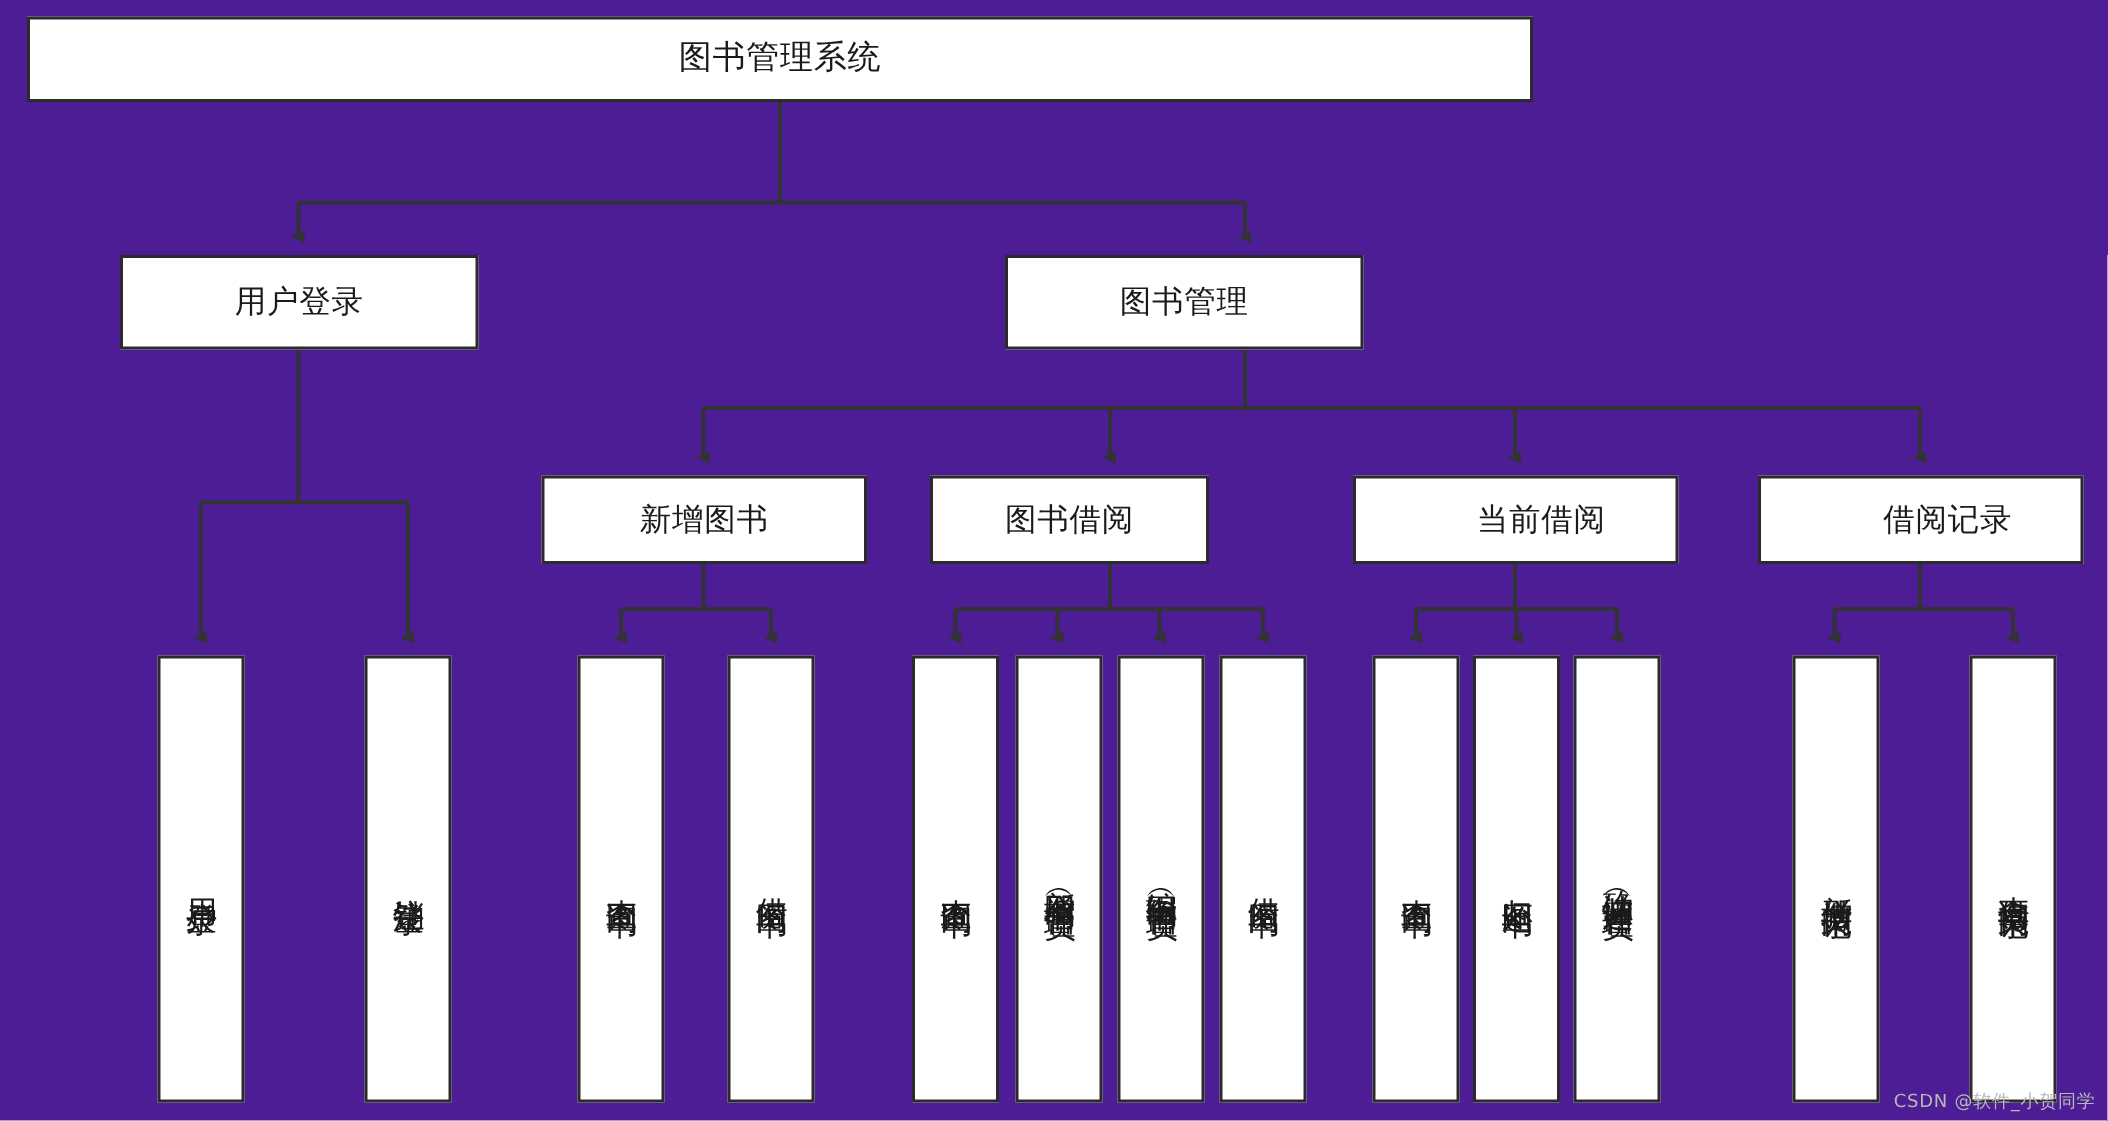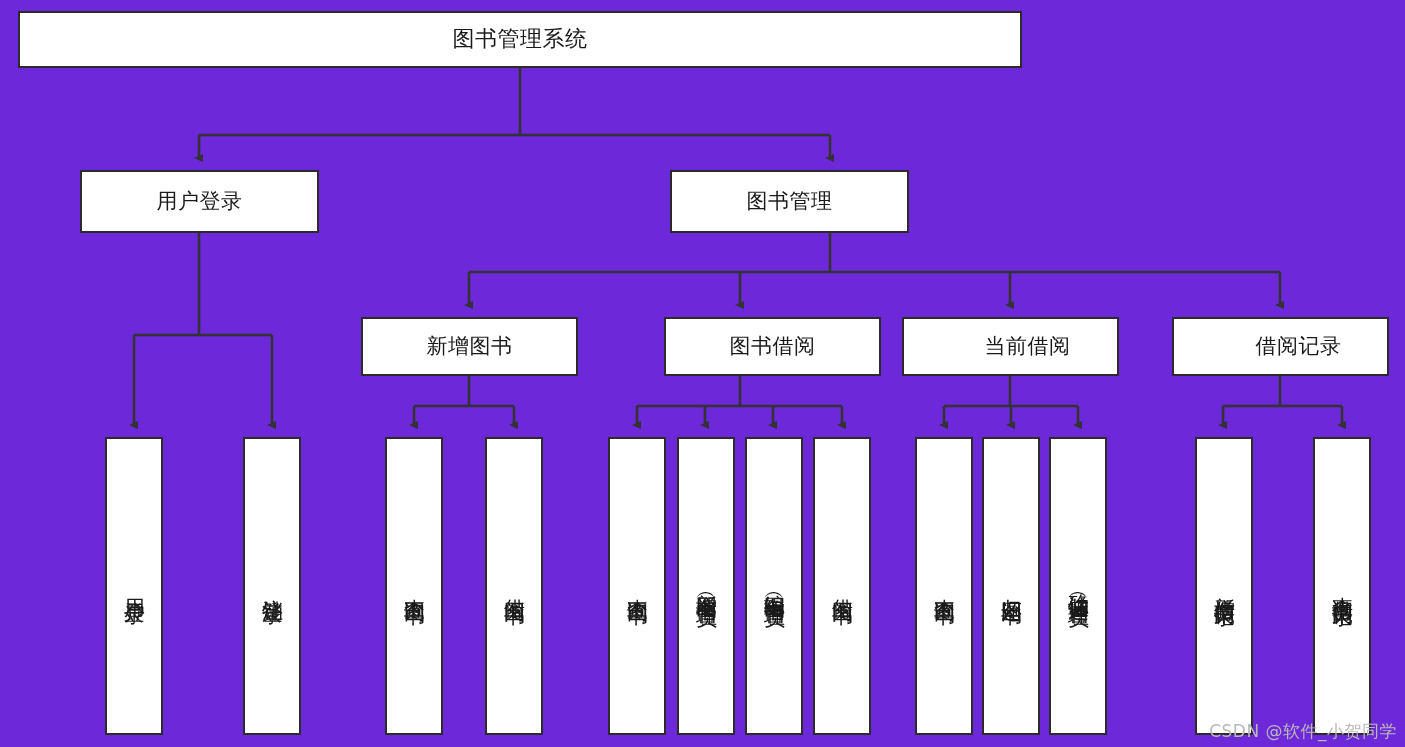--- a/index.html
+++ b/index.html
@@ -8,21 +8,21 @@
     padding: 0;
     background: #ffffff;
   }
   body {
     font-family: "DejaVu Sans", "Liberation Sans", sans-serif;
   }
   #diagram-root {
     position: relative;
     width: 1405px;
     height: 747px;
-    background: #6d28d9;
+    background: #4c1d95;
     overflow: hidden;
   }
   #edges-layer {
     position: absolute;
     left: 0;
     top: 0;
     width: 1405px;
     height: 747px;
   }
   .node {
@@ -59,21 +59,21 @@
     text-orientation: upright;
     font-size: 21px;
     letter-spacing: 2px;
     line-height: 1.0;
     white-space: nowrap;
   }
   .watermark {
     position: absolute;
     right: 8px;
     bottom: 4px;
-    font-size: 17px;
+    font-size: 12px;
     color: #b8b8b8;
     z-index: 5;
     white-space: nowrap;
     letter-spacing: 0.5px;
   }
 </style>
 </head>
 <body>
 
 <div id="diagram-root">
@@ -137,21 +137,21 @@
   </div>
 
   <div class="node horiz" style="left:670px; top:170px; width:239px; height:63px;">
     <span class="node-label">图书管理</span>
   </div>
 
   <div class="node horiz" style="left:361px; top:317px; width:217px; height:59px;">
     <span class="node-label">新增图书</span>
   </div>
 
-  <div class="node horiz" style="left:664px; top:317px; width:217px; height:59px;">
+  <div class="node horiz" style="left:620px; top:317px; width:186px; height:59px;">
     <span class="node-label">图书借阅</span>
   </div>
 
   <div class="node horiz" style="left:902px; top:317px; width:217px; height:59px;padding-left:34px;">
     <span class="node-label">当前借阅</span>
   </div>
 
   <div class="node horiz" style="left:1172px; top:317px; width:217px; height:59px;padding-left:36px;">
     <span class="node-label">借阅记录</span>
   </div>

